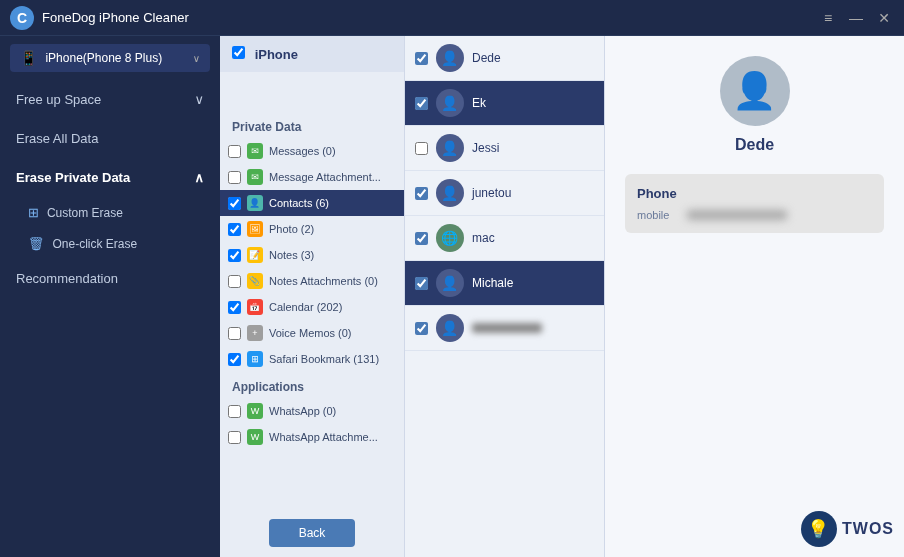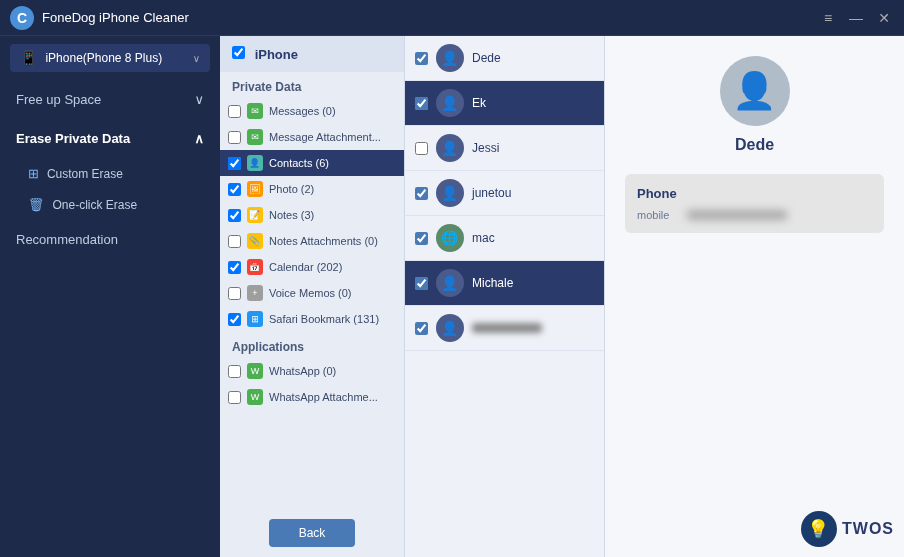--- a/index.html
+++ b/index.html
@@ -356,20 +356,21 @@
       font-size: 16px;
       font-weight: bold;
       color: #2a3a6a;
       letter-spacing: 1px;
     }
 
     .file-panel-wrapper {
       display: flex;
       flex-direction: column;
       height: 100%;
+      gap: 40px;
     }
     .file-items-scroll {
       flex: 1;
       overflow-y: auto;
     }
   </style>
 </head>
 <body>
 
 <div class="title-bar">
@@ -394,20 +395,25 @@
       <span class="device-chevron">∨</span>
     </div>
 
     <div class="sidebar-item">
       <span class="sidebar-item-label">
         <span>Free up Space</span>
       </span>
       <span>∨</span>
     </div>
 
+    <div class="sidebar-item">
+      <span class="sidebar-item-label">
+        <span>Erase All Data</span>
+      </span>
+    </div>
 
     <div class="sidebar-item active">
       <span class="sidebar-item-label">
         <span>Erase Private Data</span>
       </span>
       <span>∧</span>
     </div>
 
     <div class="sidebar-sub-item">
       <span class="sub-icon">⊞</span>

